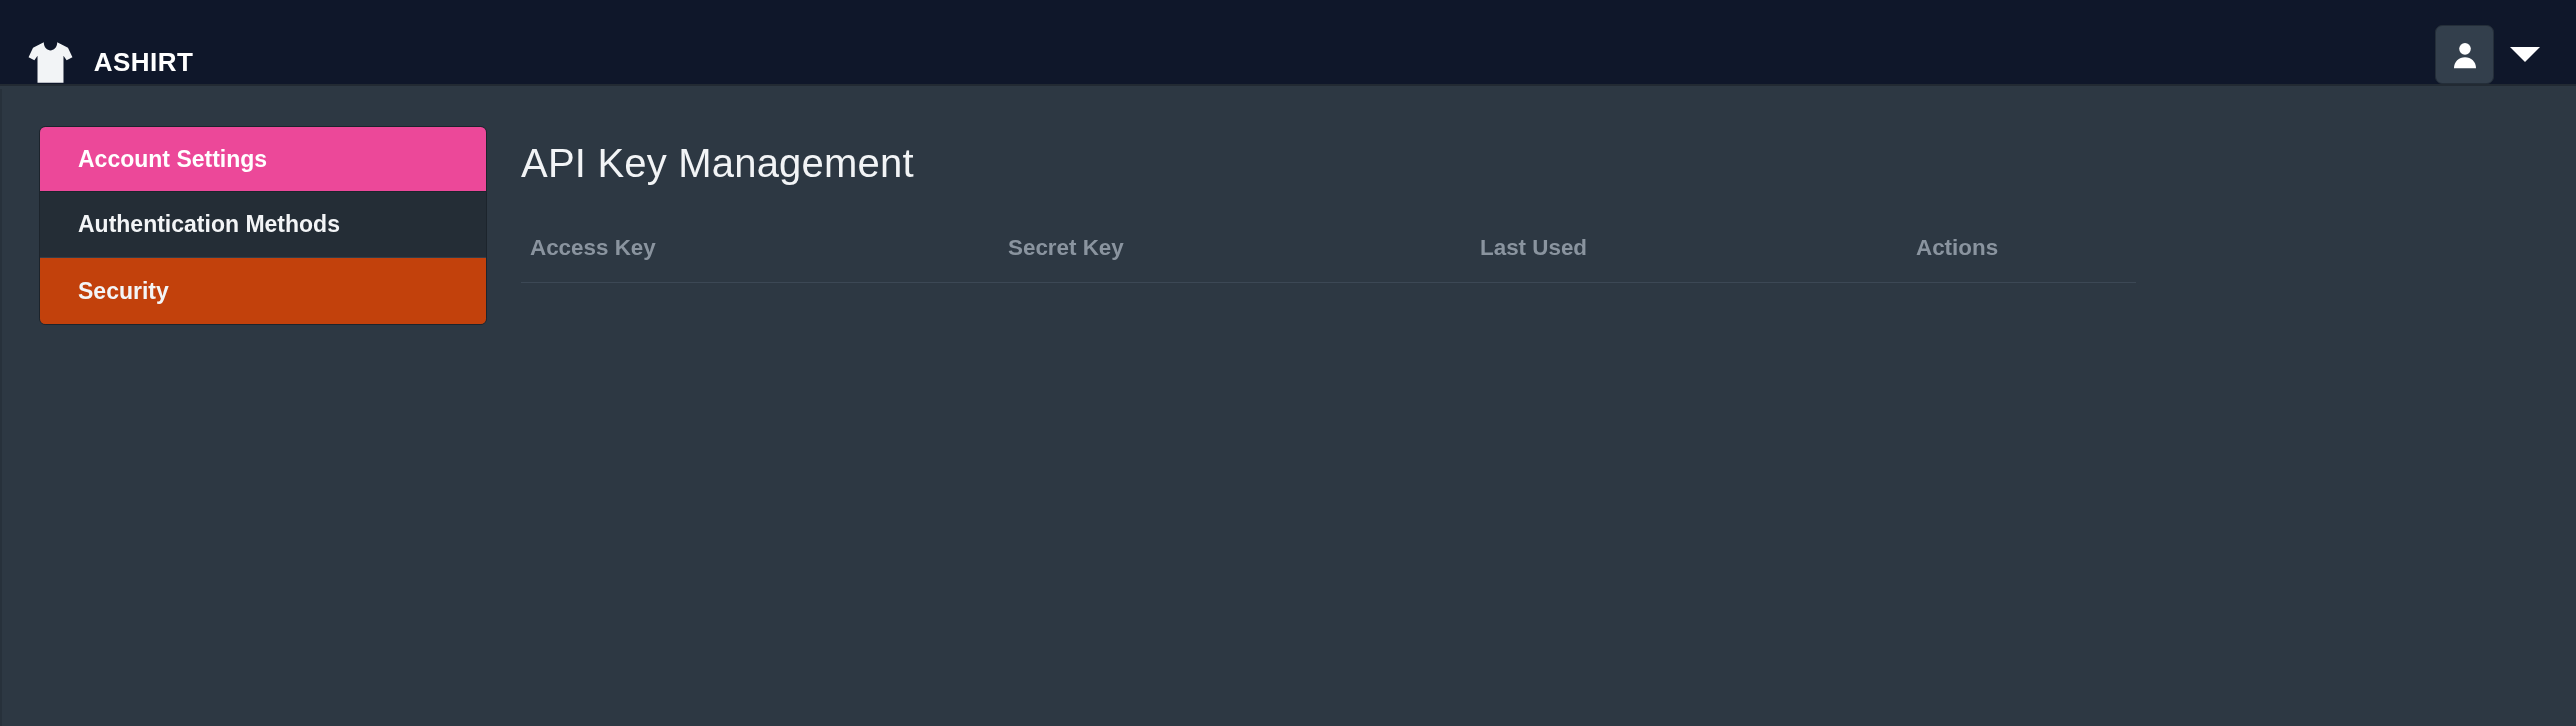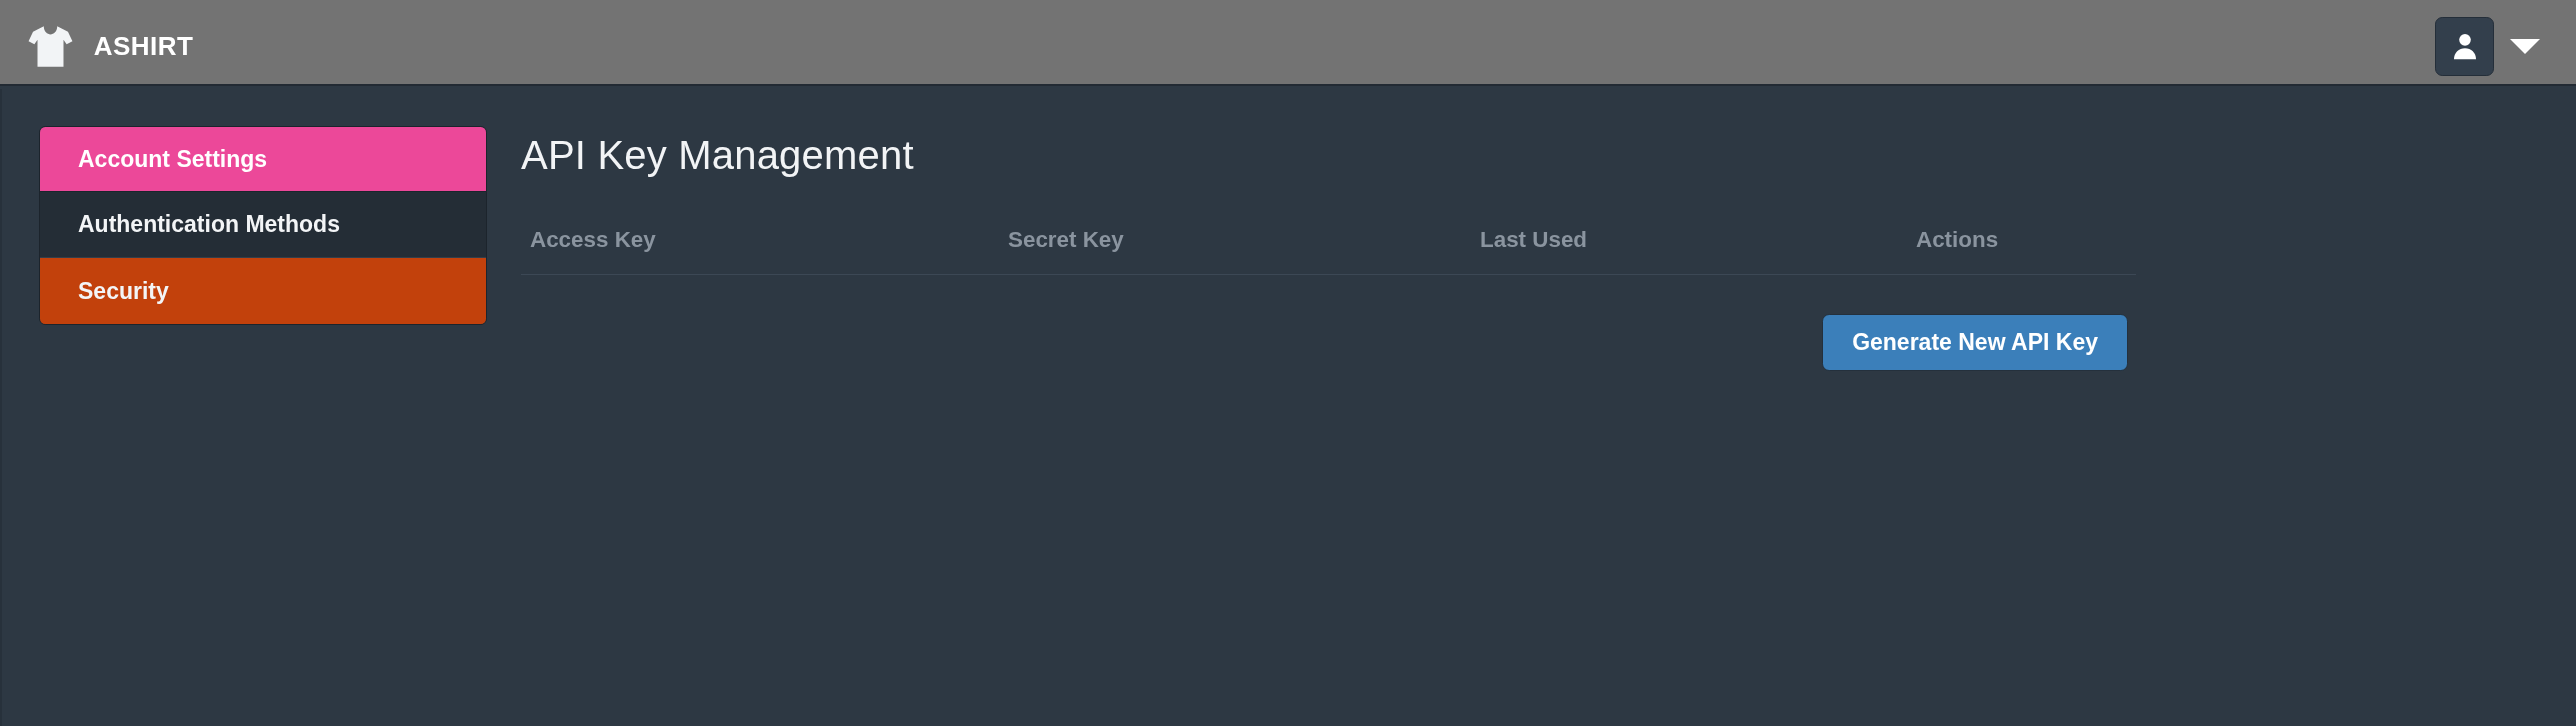--- a/index.html
+++ b/index.html
@@ -13,24 +13,24 @@
     font-family: "Liberation Sans", sans-serif;
     -webkit-font-smoothing: antialiased;
   }
 
   
   .topbar {
     position: absolute;
     top: 0; left: 0;
     width: 2576px;
     height: 86px;
-    background: #737373;
+    background: #0f172a;
     border-bottom: 2.7px solid #222a33;
     display: flex;
-    align-items: center;
+    align-items: flex-end;
     padding: 8px 32px 0 27px;
   }
   .brand {
     display: flex;
     align-items: center;
     gap: 19.7px;
   }
   .brand-logo {
     width: 47px;
     height: 43px;
@@ -118,21 +118,21 @@
   .sidebar-item.active {
     background: #2c73ab;
     color: #ffffff;
     border-bottom: none;
   }
   .sidebar-item:last-child { border-bottom: none; }
 
   
   .content {
     position: absolute;
-    top: 4px;
+    top: 12px;
     left: 519px;
     width: 1637px;
   }
   .page-title {
     margin: 0;
     padding-top: 40px;
     color: #f2f4f6;
     font-size: 40px;
     font-weight: 300;
     letter-spacing: 0.2px;
@@ -231,20 +231,17 @@
         <tr>
           <th class="col-access">Access Key</th>
           <th class="col-secret">Secret Key</th>
           <th class="col-last">Last Used</th>
           <th class="col-actions">Actions</th>
         </tr>
       </thead>
       <tbody></tbody>
     </table>
 
-    <div class="table-actions">
-      <button class="generate-button">Generate New API Key</button>
-    </div>
 
   </main>
 
 </div>
 
 
 </body></html>

